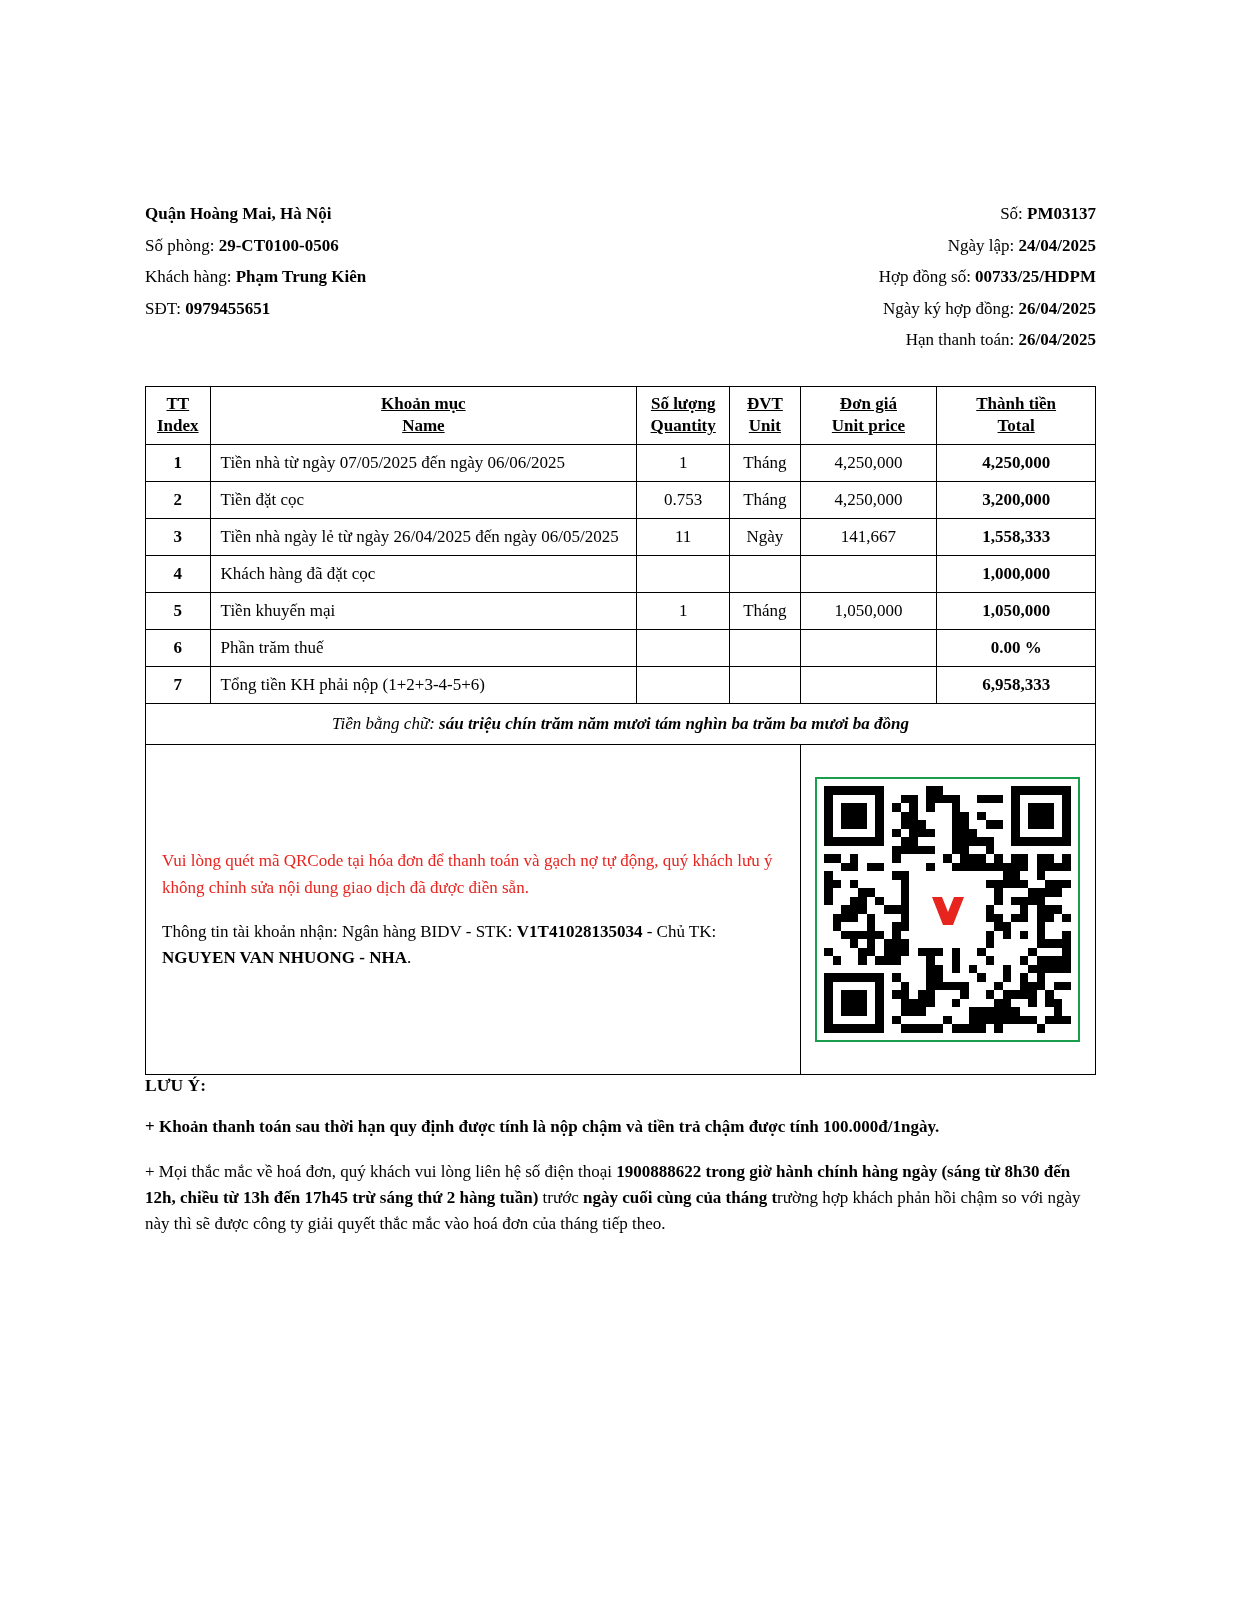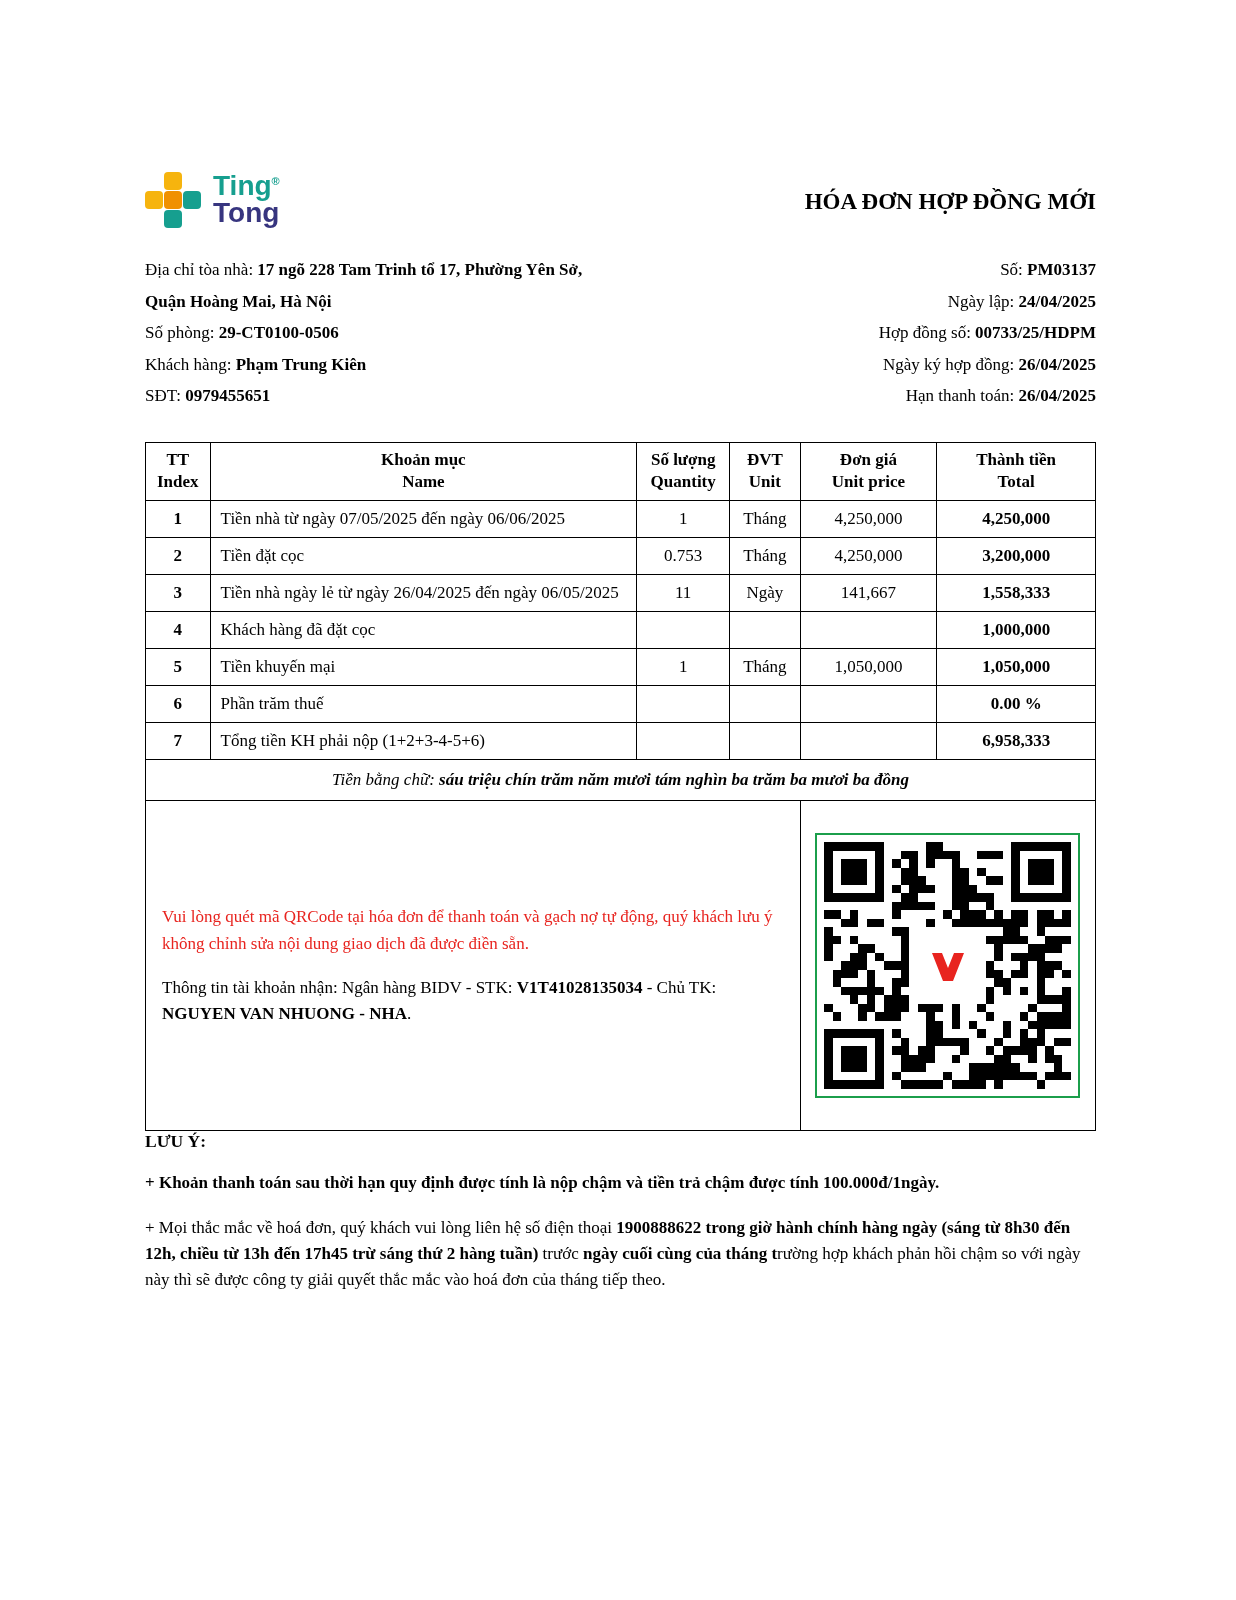--- a/index.html
+++ b/index.html
@@ -30,21 +30,21 @@
   .wm-reg { font-size:11px; vertical-align:super; color:var(--logo-teal,#169f8f); }
   .invoice-title { font-size:23px; font-weight:bold; margin-top:4px; }
 
   
   .info { display:flex; justify-content:space-between; margin-top:26px; font-size:17px; line-height:31.5px; }
   .info-right { text-align:right; }
 
   
   table { width:100%; border-collapse:collapse; margin-top:30px; font-size:17px; }
   th, td { border:1px solid #000; padding:8px 10px; vertical-align:middle; }
-  thead th { text-align:center; font-weight:bold; padding:6px 8px; line-height:1.35; }
+  thead th { text-align:center; font-weight:bold; padding:6px 8px; line-height:1.35;text-decoration:underline; }
   td.c { text-align:center; }
   td.tt { text-align:center; font-weight:bold; }
   td.total { text-align:center; font-weight:bold; }
   .words-cell { font-style:italic; padding:10px 12px;text-align:center; }
   .pay-cell { height:330px; vertical-align:middle; padding:10px 16px; }
   .red-note { color:var(--accent-red,#e8241f); line-height:1.55; margin-bottom:18px; }
   .acct { line-height:1.55; }
   .qr-cell { text-align:center; vertical-align:middle; padding:8px 4px; }
   .qr-frame { display:inline-block; position:relative; border:2px solid var(--qr-green,#1b9e4b); padding:7px; background:#fff; line-height:0; }
   .qr-center {
@@ -55,40 +55,23 @@
   
   .notes { font-size:17px; }
   .notes-heading { font-weight:bold; font-size:17.5px; }
   .note { margin-top:18px; line-height:1.55; }
 </style>
 </head>
 <body>
 
 <div class="page">
 
-  <div class="header-row">
-    <div class="brand">
-      <div class="logo-icon">
-        <span class="li-top"></span>
-          <span class="li-left"></span>
-          <span class="li-mid"></span>
-          <span class="li-right"></span>
-          <span class="li-bot"></span>
-      </div>
-      <div class="wordmark">
-        <div><span class="wm-ting">Ting</span><span class="wm-reg">®</span></div>
-        <div class="wm-tong">Tong</div>
-      </div>
-    </div>
-    <h1 class="invoice-title">HÓA ĐƠN HỢP ĐỒNG MỚI</h1>
-  </div>
 
   <div class="info">
     <div class="info-left">
-      <div><span>Địa chỉ tòa nhà:</span> <span class="b">17 ngõ 228 Tam Trinh tổ 17, Phường Yên Sở,</span></div>
       <div class="b">Quận Hoàng Mai, Hà Nội</div>
       <div><span>Số phòng:</span> <span class="b">29-CT0100-0506</span></div>
       <div><span>Khách hàng:</span> <span class="b">Phạm Trung Kiên</span></div>
       <div><span>SĐT:</span> <span class="b">0979455651</span></div>
     </div>
     <div class="info-right">
       <div><span>Số:</span> <span class="b">PM03137</span></div>
       <div><span>Ngày lập:</span> <span class="b">24/04/2025</span></div>
       <div><span>Hợp đồng số:</span> <span class="b">00733/25/HDPM</span></div>
       <div><span>Ngày ký hợp đồng:</span> <span class="b">26/04/2025</span></div>

